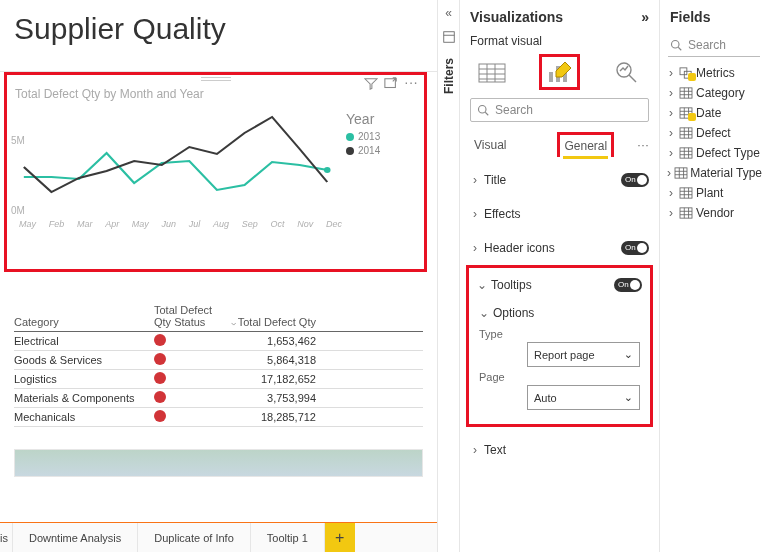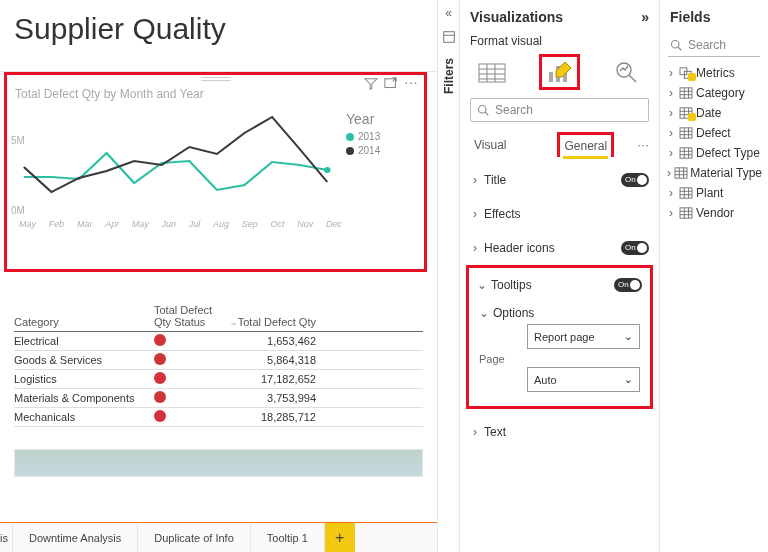--- a/index.html
+++ b/index.html
@@ -266,20 +266,21 @@
           </span>
         <span class="toggle">
             <span class="on">On</span>
           </span>
       </div>
       <div class="opts">
         <div class="opts-hdr">
             <span class="chv-s">⌄</span>
             <span>Options</span>
           </div>
+        <div class="field-label">Type</div>
         <div class="dd">
             <span>Report page</span>
             <span>⌄</span>
           </div>
         <div class="field-label">Page</div>
         <div class="dd">
             <span>Auto</span>
             <span>⌄</span>
           </div>
       </div>

